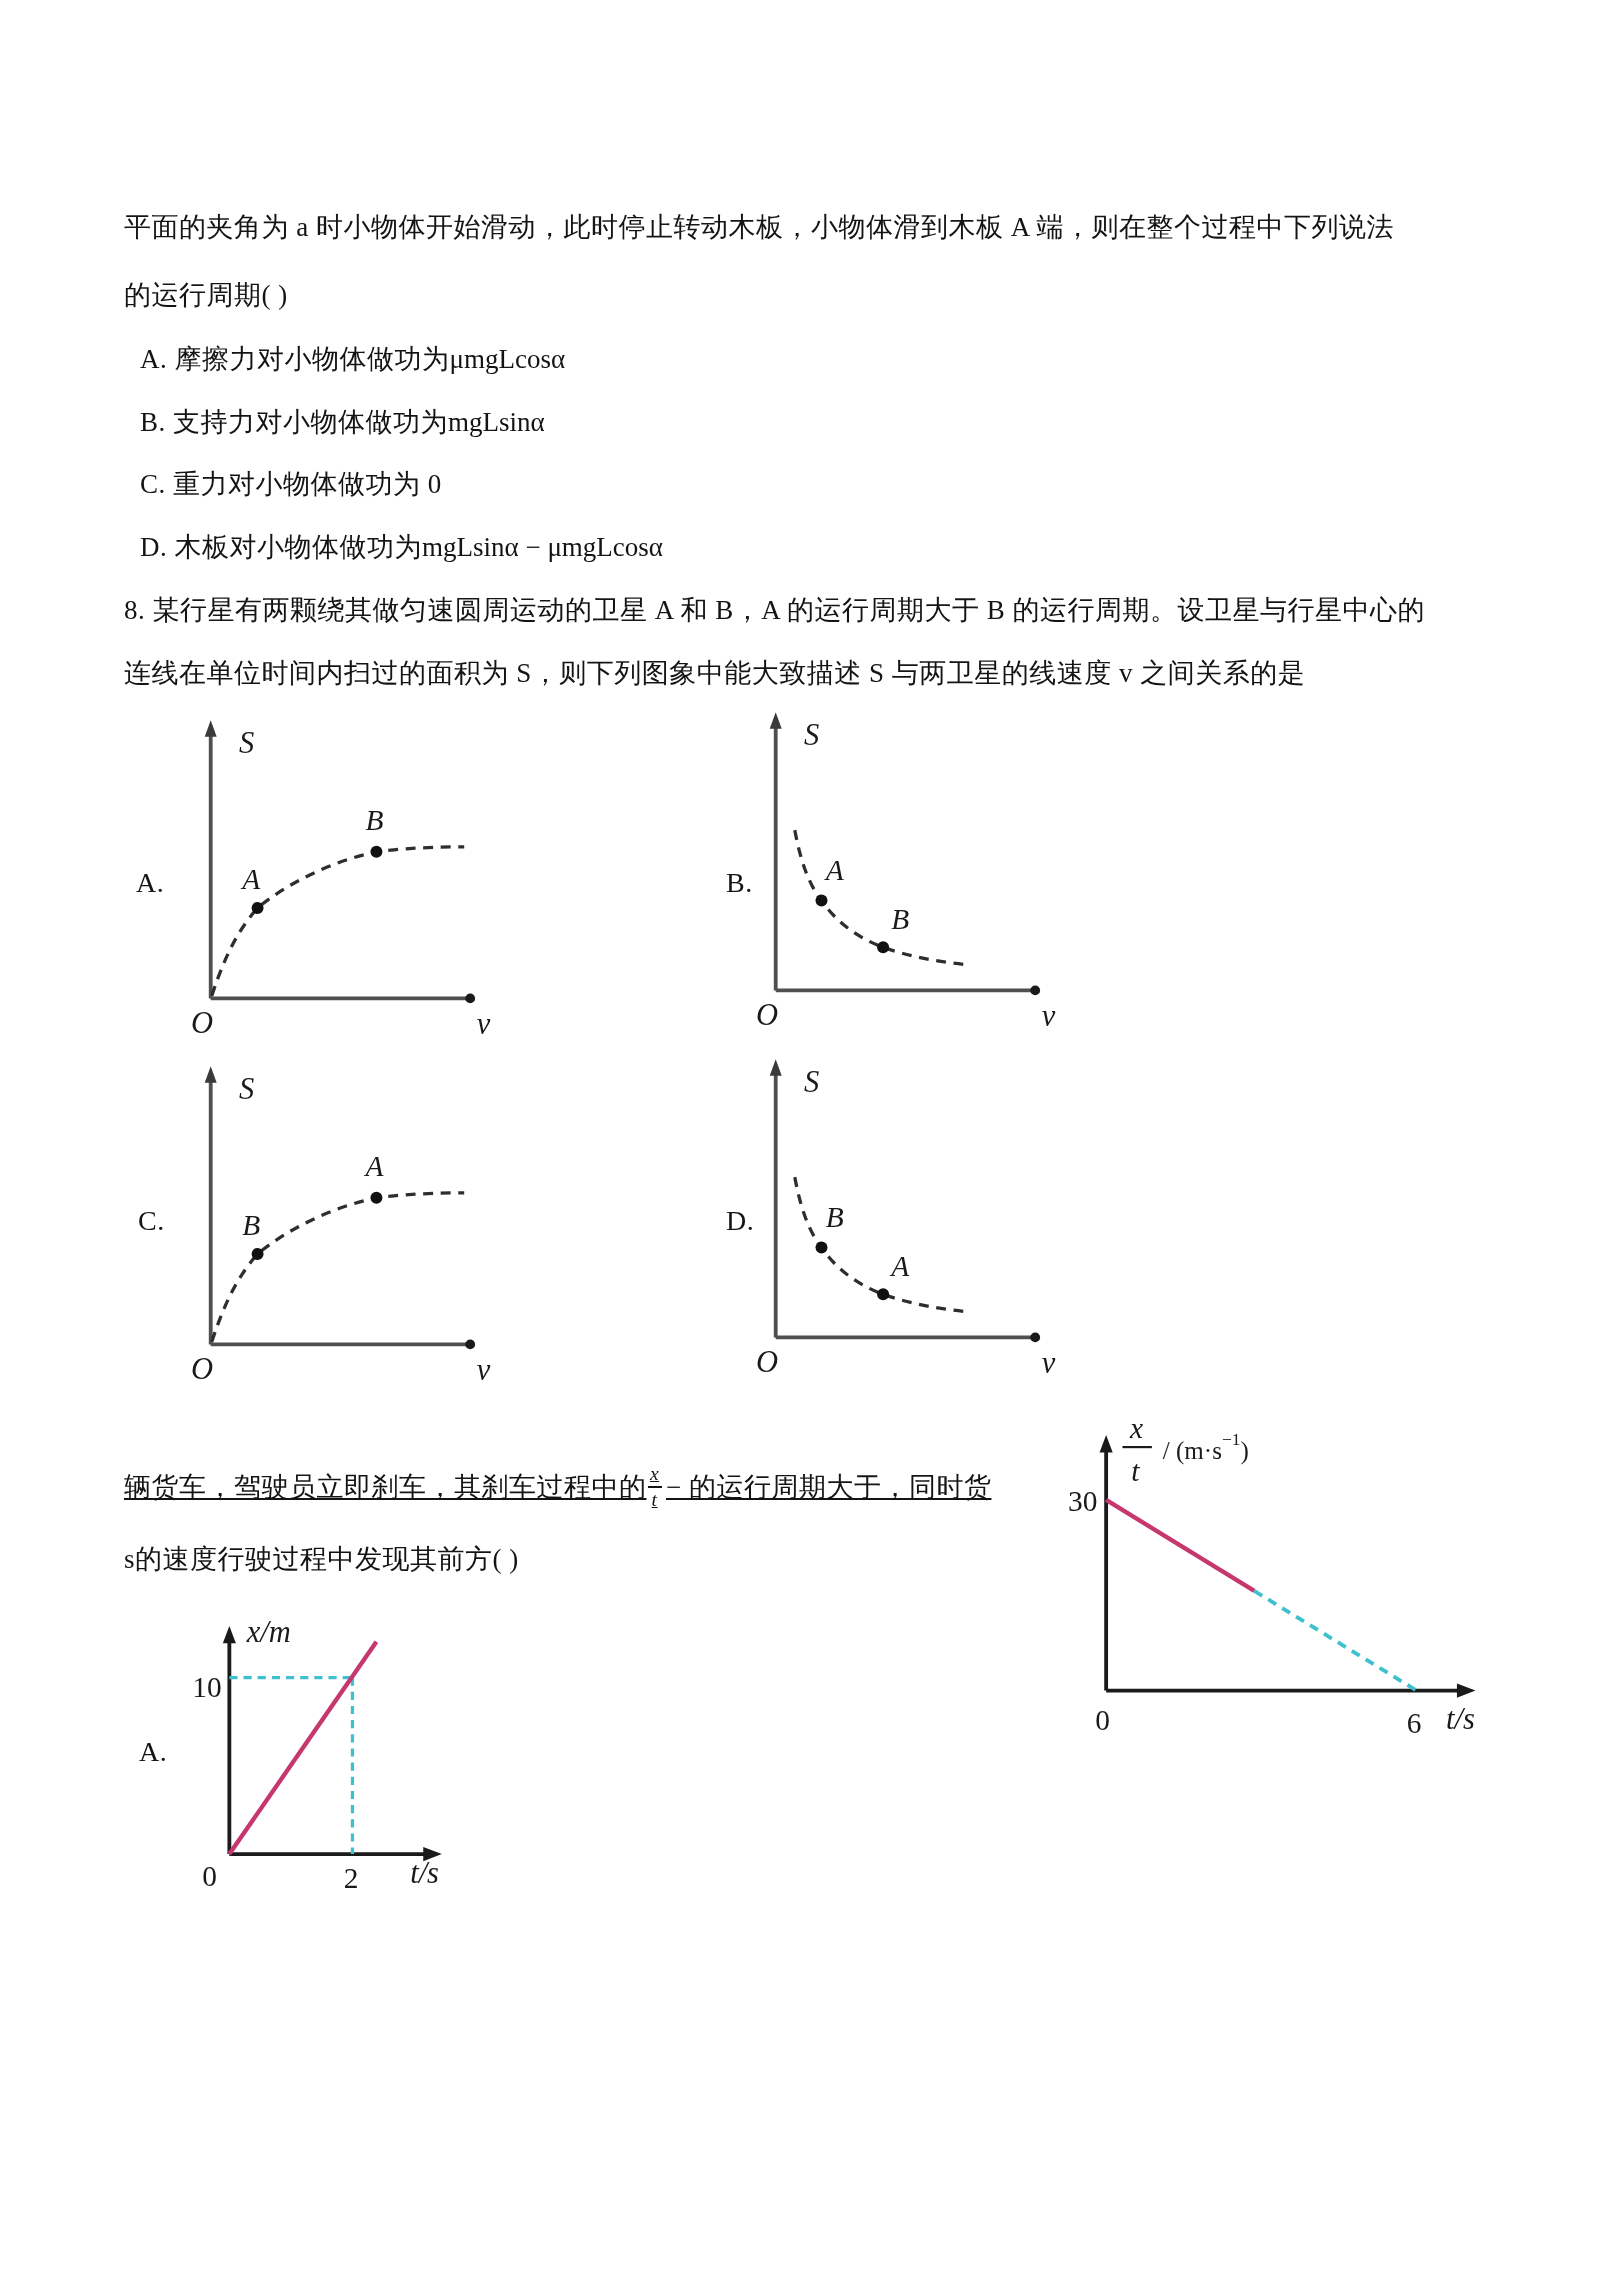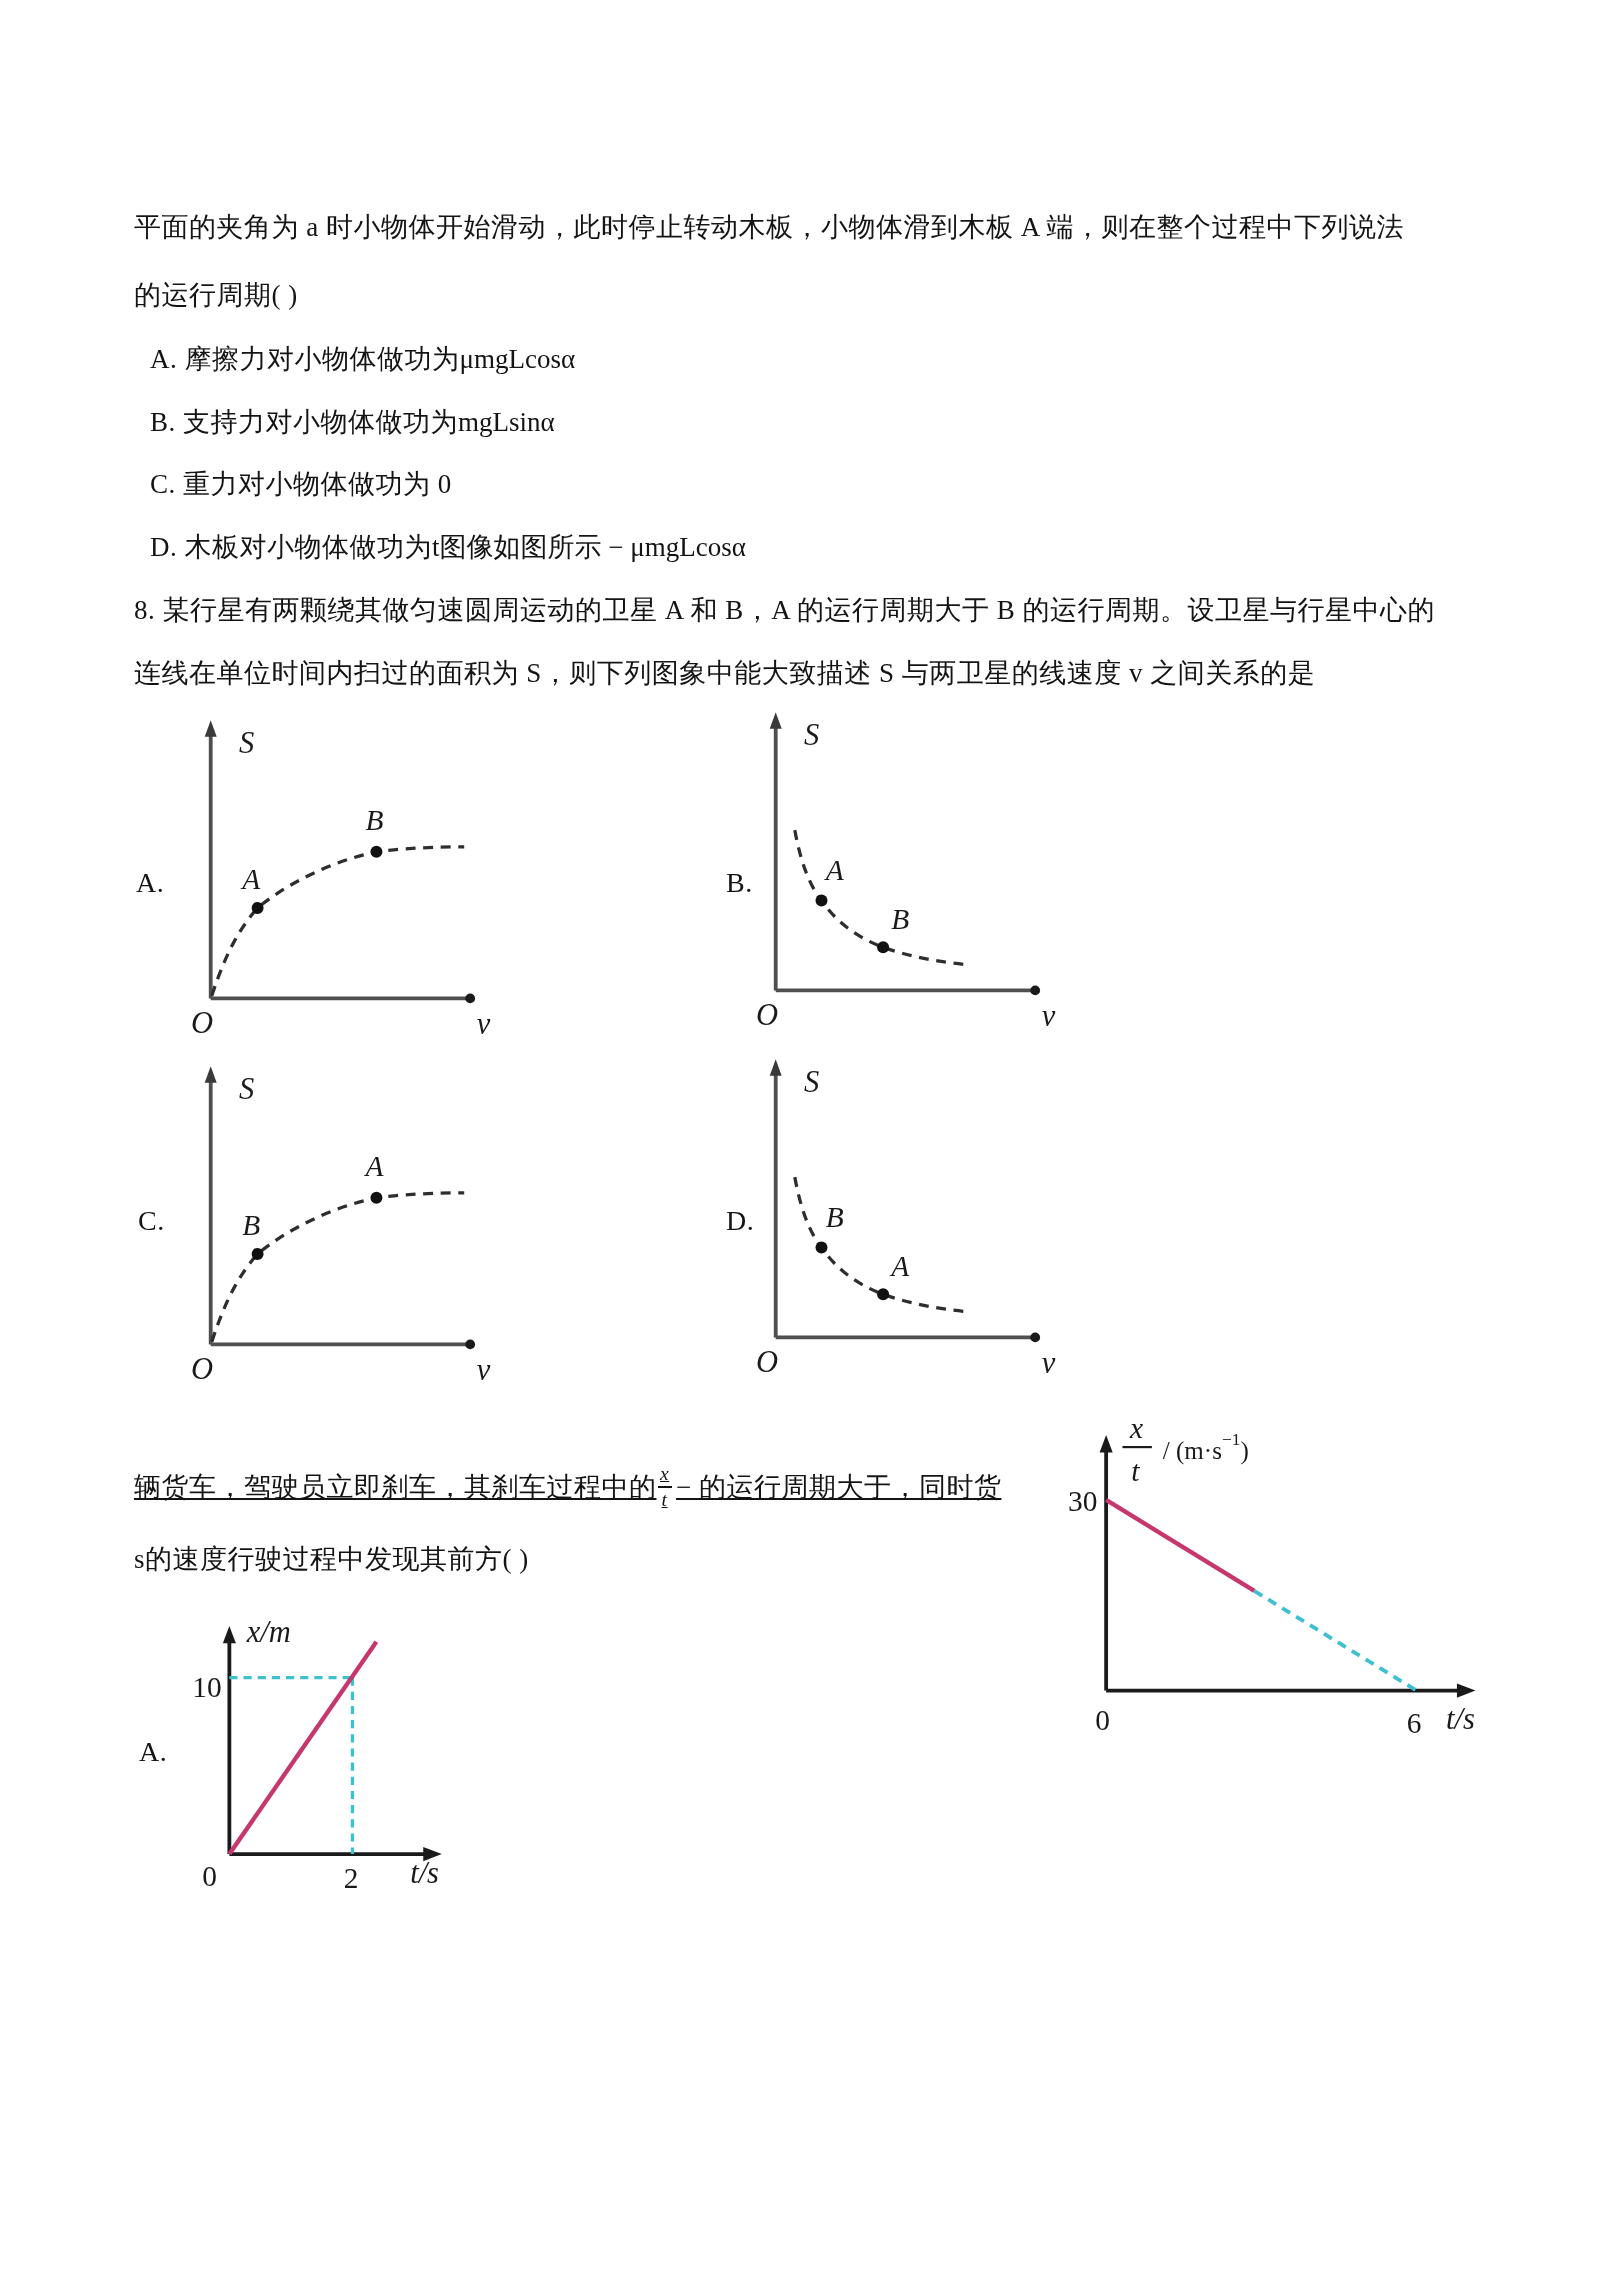--- a/index.html
+++ b/index.html
@@ -7,21 +7,21 @@
     position:relative;
     width:1623px;
     height:2295px;
     background:#ffffff;
     font-family:"Liberation Serif","DejaVu Serif",serif;
     color:#141414;
     overflow:hidden;
   }
   .tline{
     position:absolute;
-    left:134px;
+    left:124px;
     font-size:27px;
     line-height:34px;
     white-space:nowrap;
     letter-spacing:0.5px;
   }
   .math{
     font-family:"Liberation Serif","DejaVu Serif",serif;
     letter-spacing:0;
   }
   .optrow{display:flex;align-items:baseline;margin-left:16px;}
@@ -66,21 +66,21 @@
   <div class="tline optrow" style="top:405px">
     <span>B. 支持力对小物体做功为</span>
       <span class="math">mgLsinα</span>
   </div>
   <div class="tline optrow" style="top:467px">
     <span>C. 重力对小物体做功为 0</span>
       <span class="math"></span>
   </div>
   <div class="tline optrow" style="top:530px">
     <span>D. 木板对小物体做功为</span>
-      <span class="math">t图像如图所示 − μmgLcosα</span>
+      <span class="math">mgLsinα − μmgLcosα</span>
   </div>
 
   <div class="tline" style="top:593px">8. 某行星有两颗绕其做匀速圆周运动的卫星 A 和 B，A 的运行周期大于 B 的运行周期。设卫星与行星中心的</div>
   <div class="tline" style="top:656px">连线在单位时间内扫过的面积为 S，则下列图象中能大致描述 S 与两卫星的线速度 v 之间关系的是</div>
 
   <div class="letter" style="left:136px;top:868px">A.</div>
   <div class="letter" style="left:726px;top:868px">B.</div>
   <div class="letter" style="left:138px;top:1206px">C.</div>
   <div class="letter" style="left:726px;top:1206px">D.</div>
 

